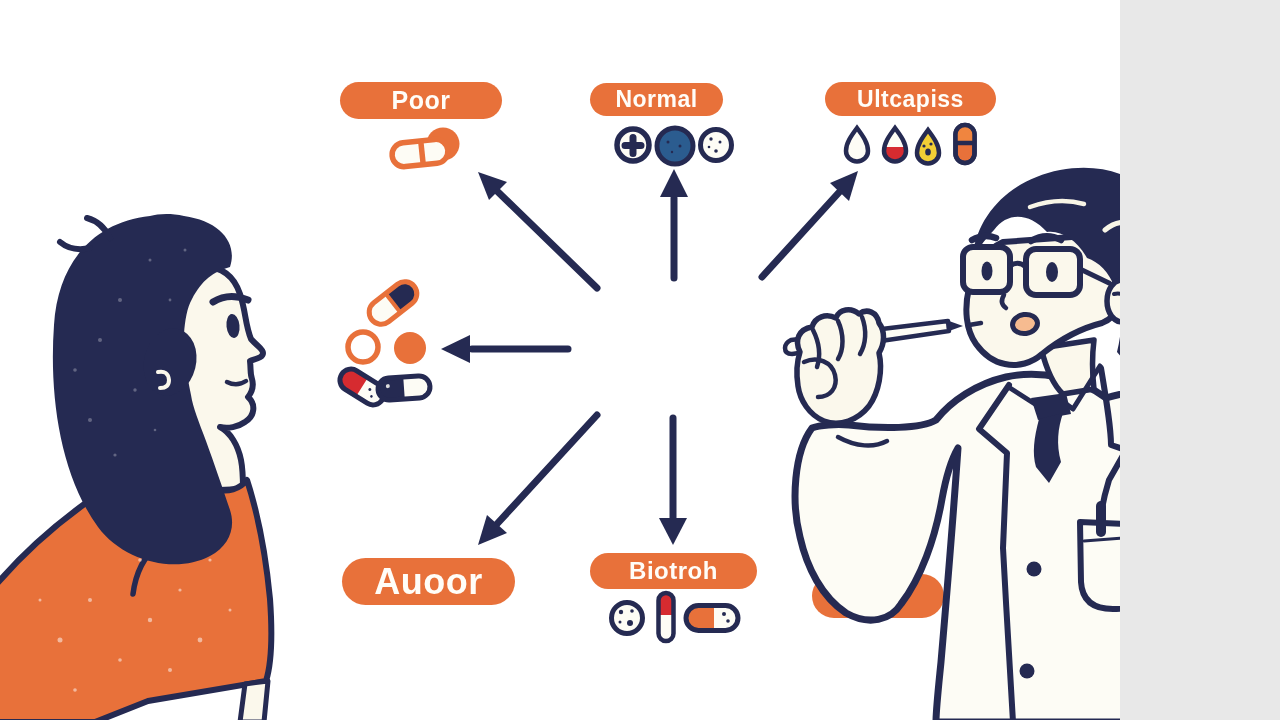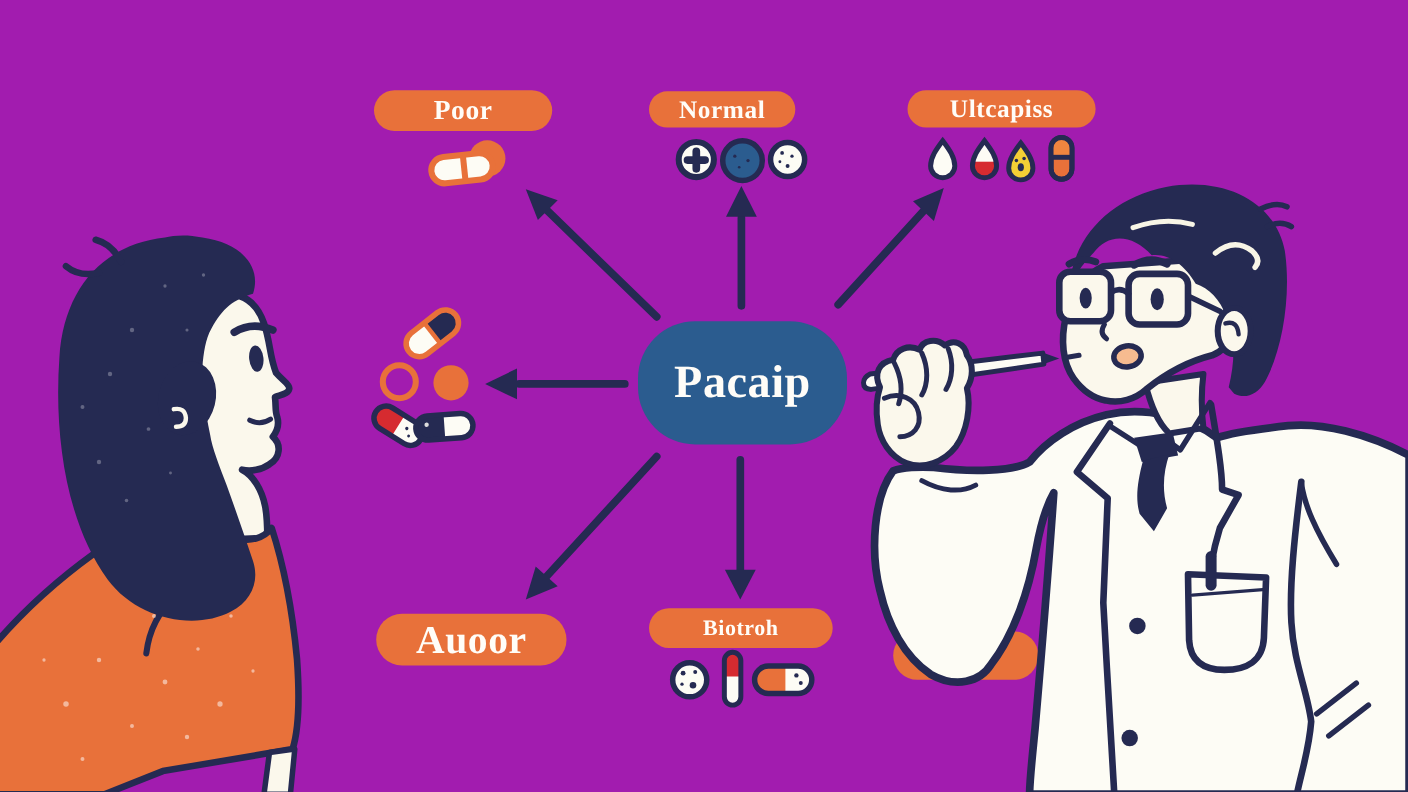--- a/index.html
+++ b/index.html
@@ -1,18 +1,18 @@
 <!DOCTYPE html>
 <html><head>
 <meta charset="utf-8">
 <style>
   html,body{margin:0;padding:0;background:#e8e8e8;}
   .canvas{
-    position:relative;width:1280px;height:720px;overflow:hidden;
-    background:#a21caf;font-family:Liberation Serif, serif;
+    position:relative;width:1120px;height:720px;overflow:hidden;
+    background:#ffffff;font-family:Liberation Sans, sans-serif;
   }
   .canvas svg{position:absolute;left:0;top:0;}
   .pill-label{
     position:absolute;display:flex;align-items:center;justify-content:center;
     background:#e8713a;color:#fffdf8;font-weight:bold;letter-spacing:.5px;
     box-sizing:border-box;
   }
   .center-node{
     position:absolute;display:flex;align-items:center;justify-content:center;
     background:#2b5c8f;color:#fffdf8;font-weight:bold;letter-spacing:.5px;
@@ -282,17 +282,16 @@
   </svg>
 
   <div class="pill-label" style="left:340px;top:82px;width:162px;height:37px;border-radius:19px;font-size:25px;">Poor</div>
 
   <div class="pill-label" style="left:590px;top:83px;width:133px;height:33px;border-radius:17px;font-size:23px;">Normal</div>
 
   <div class="pill-label" style="left:825px;top:82px;width:171px;height:34px;border-radius:17px;font-size:23px;">Ultcapiss</div>
 
   <div class="pill-label" style="left:342px;top:558px;width:173px;height:47px;border-radius:24px;font-size:36px;">Auoor</div>
 
-  <div class="pill-label" style="left:590px;top:553px;width:167px;height:36px;border-radius:18px;font-size:20px;">Biotroh</div>
-
-  <div class="center-node" style="left:580px;top:292px;width:190px;height:112px;border-radius:52px;font-size:42px;">Pacaip</div>
+  <div class="pill-label" style="left:590px;top:553px;width:167px;height:36px;border-radius:18px;font-size:24px;">Biotroh</div>
+
 
 </div>
 
 </body></html>

